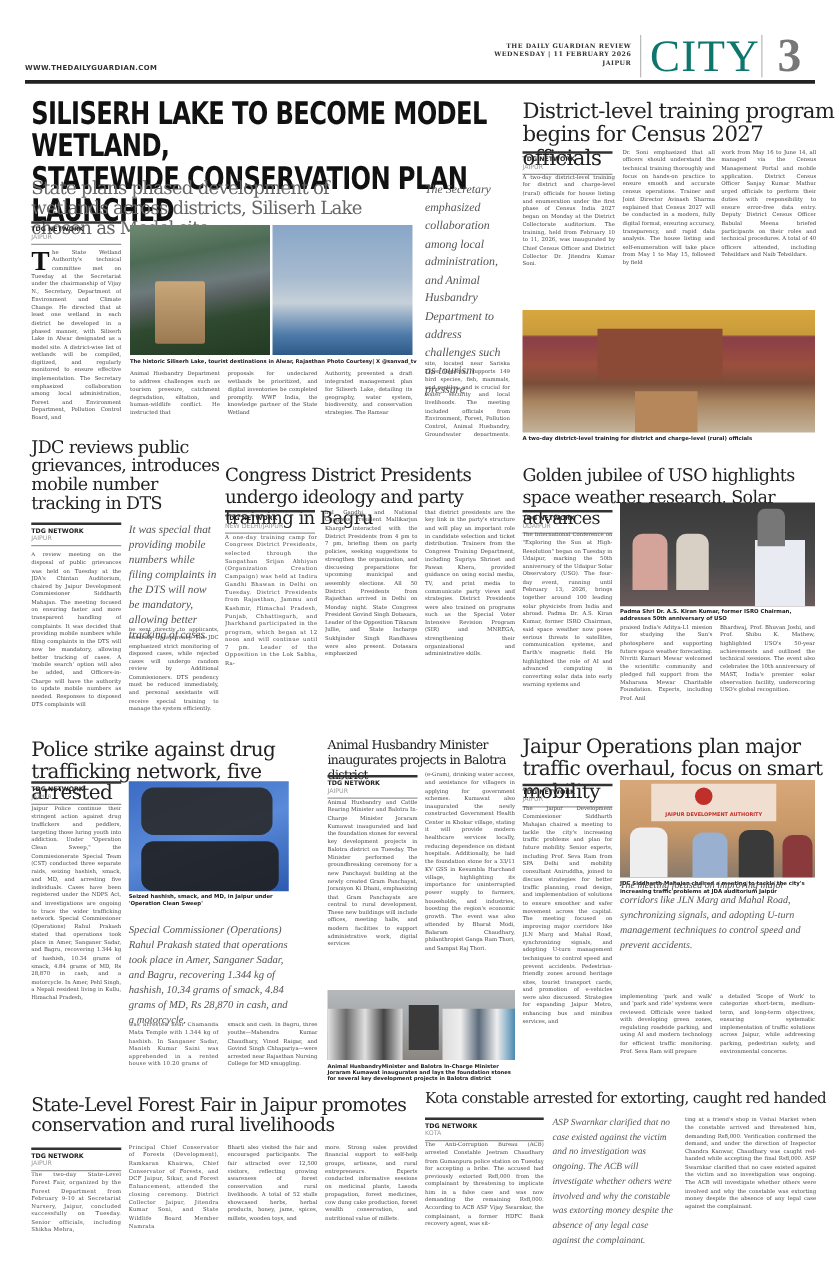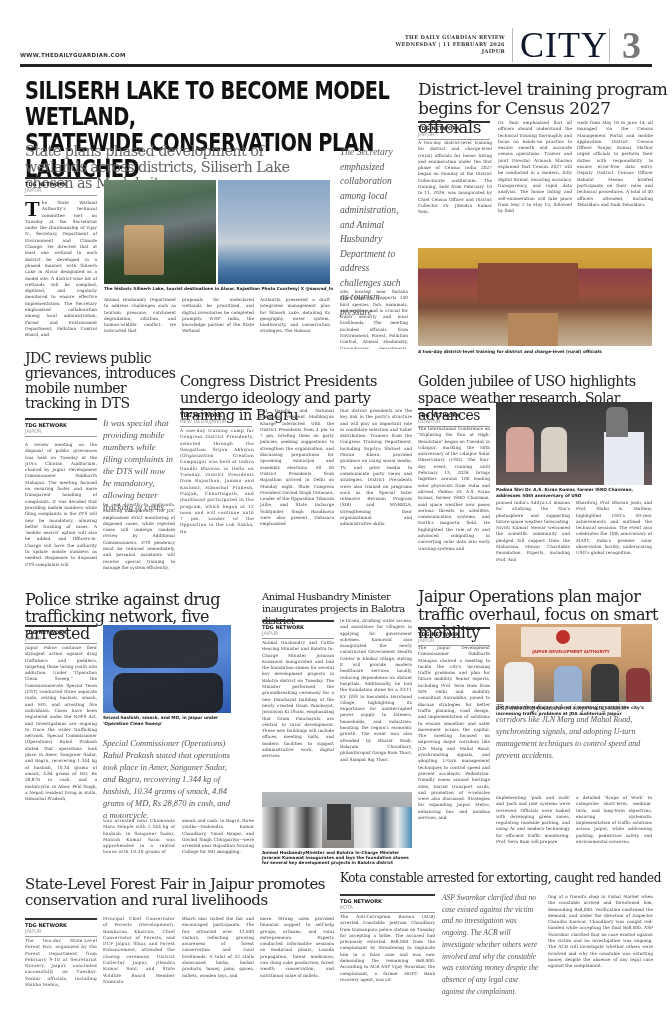--- a/index.html
+++ b/index.html
@@ -1,21 +1,21 @@
 <!DOCTYPE html>
 <html><head>
 <meta charset="utf-8">
 <style>
 *{margin:0;padding:0;box-sizing:border-box}
 body{width:672px;height:1024px;background:#fff;font-family:"DejaVu Serif",serif;color:#222;overflow:hidden;position:relative}
 .abs{position:absolute}
 .mast-url{left:20px;top:52px;font:bold 5.5px "DejaVu Sans",sans-serif;letter-spacing:.3px;color:#333}
 .mast-meta{left:350px;top:34px;width:155px;text-align:right;font:bold 5px "DejaVu Serif",serif;line-height:7px;letter-spacing:.4px;color:#333}
 .mast-div1{left:512px;top:28px;width:1px;height:34px;background:#bbb}
-.mast-city{left:520px;top:27px;font:36px "Liberation Serif",serif;letter-spacing:1px;color:#0f172a;line-height:36px}
+.mast-city{left:520px;top:27px;font:36px "Liberation Serif",serif;letter-spacing:1px;color:#0f766e;line-height:36px}
 .mast-div2{left:609px;top:28px;width:1px;height:34px;background:#bbb}
 .mast-num{left:622px;top:26px;font:bold 38px "Liberation Serif",serif;color:#777;line-height:38px}
 .mast-rule{left:20px;top:64px;width:632px;height:3px;background:#222}
 .hl-main{left:25px;top:78px;width:380px;font:bold 25px/26px "DejaVu Sans Condensed","DejaVu Sans",sans-serif;letter-spacing:-.6px;transform:scaleX(.86);transform-origin:left;width:440px;color:#111}
 .deck{left:25px;top:143px;width:300px;font:14.5px/16px "DejaVu Serif",serif;color:#666;letter-spacing:-.6px}
 .byline{border-top:2.5px solid #333;padding-top:2px;font:bold 5px "DejaVu Sans",sans-serif;color:#222;line-height:6px}
 .byline .loc{font-weight:normal;color:#999;display:block;border-bottom:.8px solid #999;padding-bottom:2px}
 .body{font:4.3px/6.3px "DejaVu Serif",serif;color:#444;text-align:justify}
 .pull{font:italic 10px/15.5px "Liberation Serif",serif;color:#555}
 .hl-serif{font-family:"DejaVu Serif",serif;color:#222;letter-spacing:-.5px}

